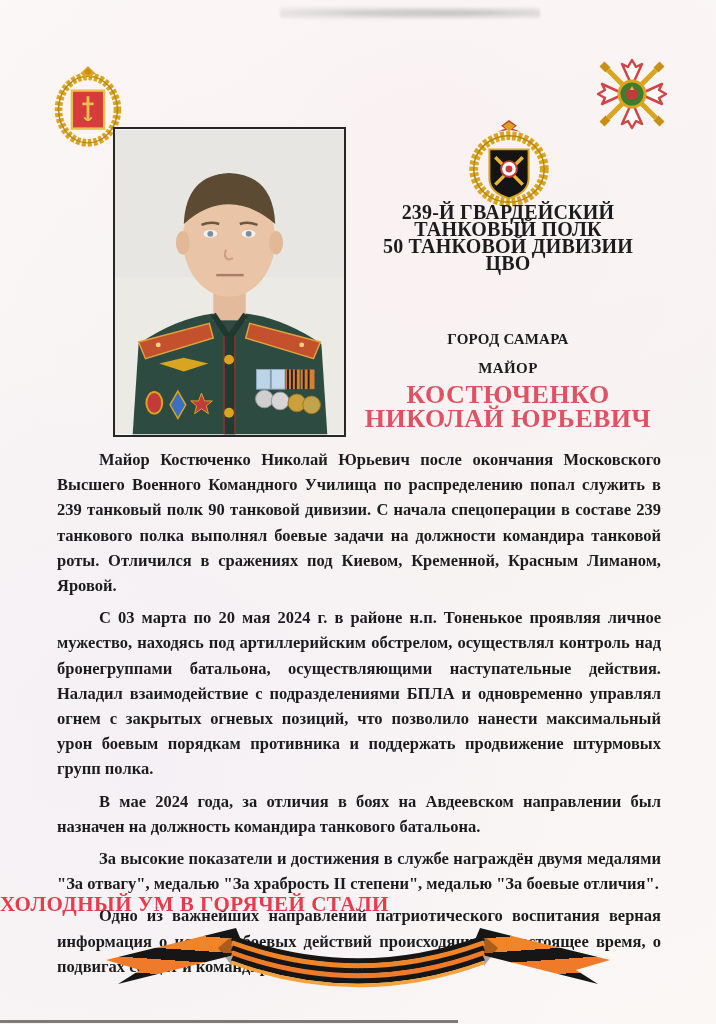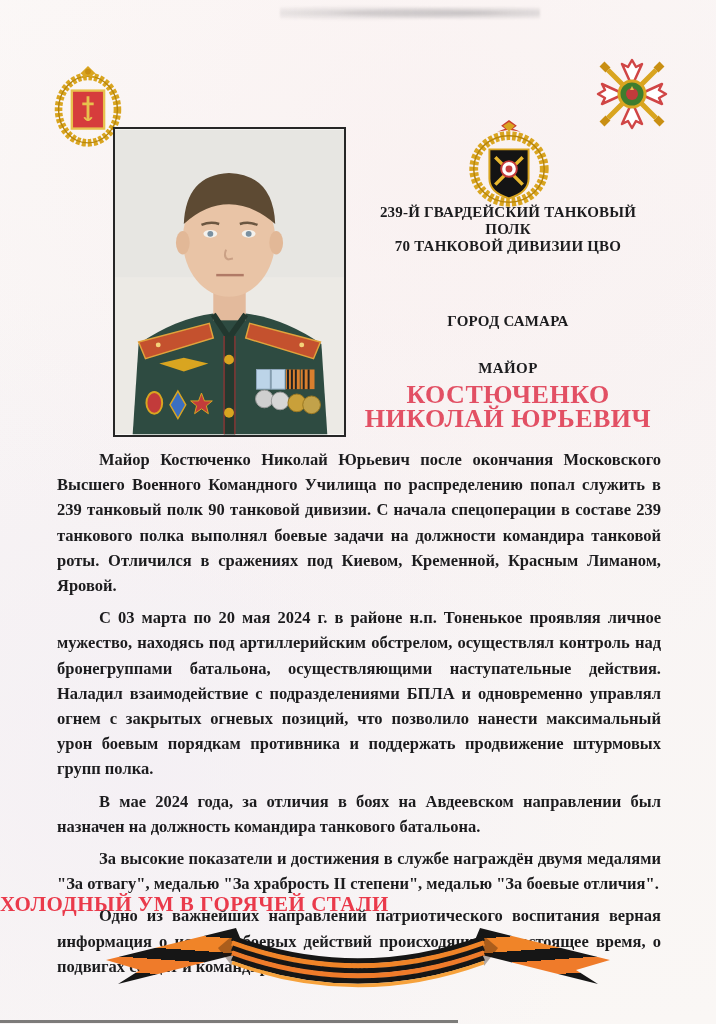--- a/index.html
+++ b/index.html
@@ -26,23 +26,23 @@
   .emblem-right{left:596px;top:56px;width:72px;height:80px;}
   .reg-emblem{left:460px;top:118px;width:98px;height:90px;}
   
   .photo-frame{
     left:113px;top:127px;width:233px;height:310px;
     border:2px solid #262626;background:#fff;
   }
   .photo-frame svg{display:block;width:100%;height:100%;}
   
   .col-center{left:358px;width:300px;text-align:center;font-weight:700;}
-  .unit-block{top:204px;font-size:15px;line-height:17px;letter-spacing:.2px;}
+  .unit-block{top:204px;font-size:20px;line-height:17px;letter-spacing:.2px;}
   .service-line{top:307px;font-size:15px;letter-spacing:.2px;}
-  .city-line{top:313px;font-size:15px;letter-spacing:.2px;}
+  .city-line{top:331px;font-size:15px;letter-spacing:.2px;}
   .rank-line{top:360px;font-size:15px;letter-spacing:.4px;}
   .name-block{top:383px;font-size:26px;line-height:24px;color:var(--name_red);letter-spacing:.5px;}
   
   .body-text{
     left:50px;top:440px;width:618px;
     font-size:16.5px;line-height:25.2px;font-weight:700;
     text-align:justify;
   }
   .body-text p{text-indent:42px;margin:7px;}
   .slogan{
@@ -155,21 +155,21 @@
         <path d="M45,238 L70,232 L95,238 L70,246 Z" fill="#d9a520"></path>
         <ellipse cx="40" cy="278" rx="8" ry="11" fill="#c23b3b" stroke="#d9a520" stroke-width="2"></ellipse>
         <path d="M64,266 L72,280 L64,294 L56,280 Z" fill="#3b6fc2" stroke="#d9a520" stroke-width="1.5"></path>
         <path d="M88,268 L91,276 L99,276 L93,281 L95,289 L88,284 L81,289 L83,281 L77,276 L85,276 Z" fill="#c23b3b" stroke="#d9a520" stroke-width="1"></path>
       </g>
     </svg>
   </div>
 
   <div class="abs col-center unit-block">
     <div>239-Й ГВАРДЕЙСКИЙ ТАНКОВЫЙ ПОЛК</div>
-    <div>70 ТАНКОВОЙ ДИВИЗИИ ЦВО</div>
+    <div>50 ТАНКОВОЙ ДИВИЗИИ ЦВО</div>
   </div>
   <div class="abs col-center city-line">ГОРОД САМАРА</div>
   <div class="abs col-center name-block">
     <div>КОСТЮЧЕНКО</div>
     <div>НИКОЛАЙ ЮРЬЕВИЧ</div>
   </div>
   <div class="abs col-center rank-line">МАЙОР</div>
 
   <div class="abs body-text">
     <p>Майор Костюченко Николай Юрьевич после окончания Московского Высшего Военного Командного Училища по распределению попал служить в 239 танковый полк 90 танковой дивизии. С начала спецоперации в составе 239 танкового полка выполнял боевые задачи на должности командира танковой роты. Отличился в сражениях под Киевом, Кременной, Красным Лиманом, Яровой.</p>

